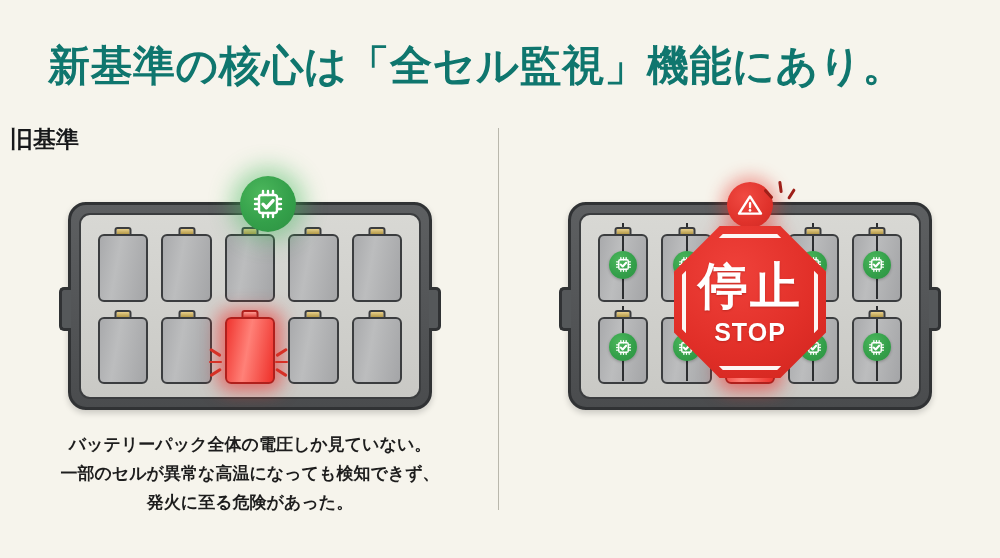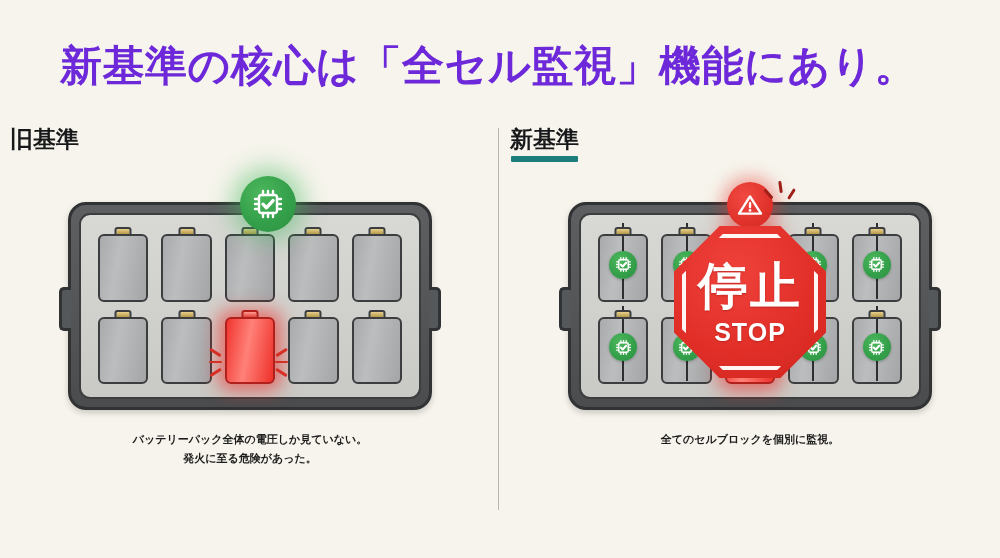--- a/index.html
+++ b/index.html
@@ -12,26 +12,26 @@
     background: #f6f4ec;
     font-family: "Liberation Sans", "DejaVu Sans", sans-serif;
     overflow: hidden;
     position: relative;
     color: #1a1a1a;
   }
 
   
   .page-title {
     position: absolute;
-    left: 60px;
+    left: 48px;
     top: 38px;
     font-size: 42px;
     font-weight: 700;
     letter-spacing: 0.5px;
-    color: #6d28d9;
+    color: #0f766e;
     white-space: nowrap;
   }
 
   
   .divider {
     position: absolute;
     left: 498px;
     top: 128px;
     width: 1px;
     height: 382px;
@@ -73,21 +73,21 @@
     background: #1d7d7d;
     border-radius: 1px;
   }
 
   .panel-caption {
     position: absolute;
     top: 312px;
     left: 0;
     width: 480px;
     text-align: center;
-    font-size: 11px;
+    font-size: 17px;
     font-weight: 700;
     line-height: 1.72;
     color: #1d1d1d;
   }
 
   
   .pack-wrap {
     position: absolute;
     left: 0;
     top: 58px;
@@ -398,29 +398,27 @@
               <div class="cell-term"></div>
               <div class="cell-body"></div>
             </div>
         </div>
       </div>
     </div>
   </div>
 
   <div class="panel-caption">
     <span class="cap-line">バッテリーパック全体の電圧しか見ていない。</span>
+    <span class="cap-line">一部のセルが異常な高温になっても検知できず、</span>
     <span class="cap-line">発火に至る危険があった。</span>
   </div>
 </div>
 
 <div class="panel panel-right">
 
-  <div class="panel-heading underlined">
-    <span class="hd-inner">新基準</span>
-  </div>
 
   <div class="pack-wrap">
 
     <div class="burst" style="left:255px; top:2px;">
         <i></i>
         <i></i>
         <i></i>
       </div>
     <div class="warn-badge" style="left:217px; top:6px;">
       <svg width="28" height="28" viewBox="0 0 28 28" aria-hidden="true">
@@ -571,15 +569,14 @@
     </div>
 
     <div class="stop-sign" style="left:164px; top:50px;text-align:center;">
       <div class="stop-ring"></div>
       <div class="stop-jp">停止</div>
       <div class="stop-en">STOP</div>
     </div>
   </div>
 
   <div class="panel-caption">
-    <span class="cap-line">全てのセルブロックを個別に監視。</span>
   </div>
 </div>
 
 </body></html>

